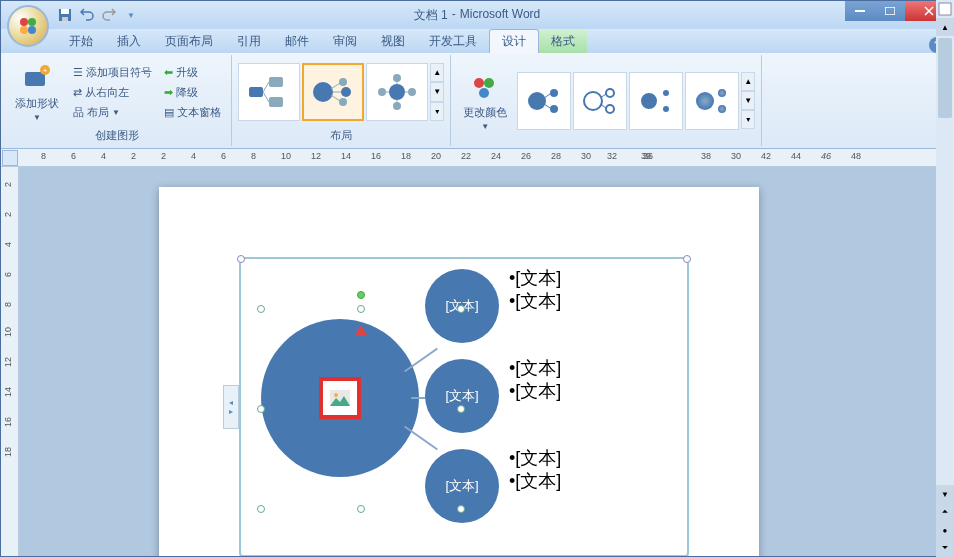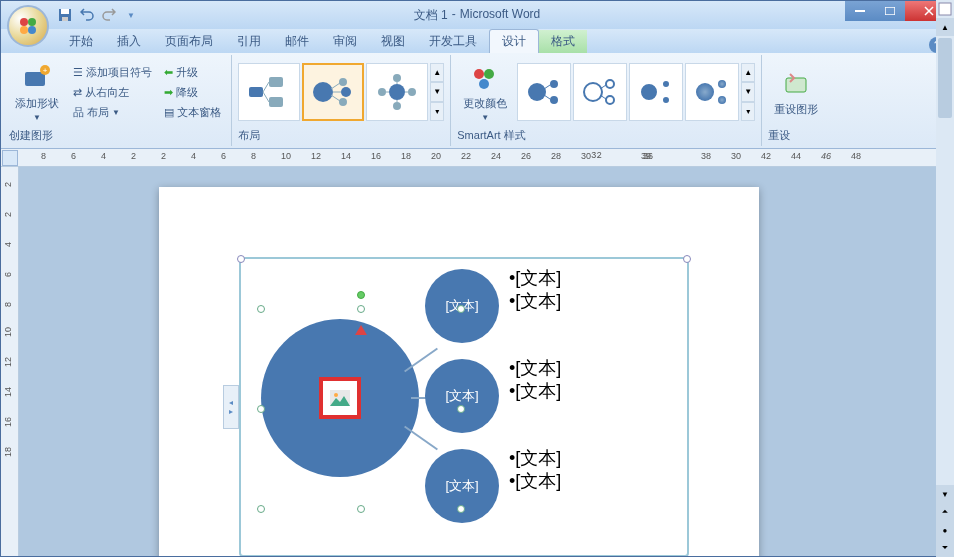--- a/index.html
+++ b/index.html
@@ -24,21 +24,21 @@
 .tab { padding: 3px 12px; font-size:12px; color:#3b5a84; cursor:pointer; }
 .tab.active { background:#f2f7fd; border:1px solid #9cb7d8; border-bottom:none; border-radius:3px 3px 0 0; }
 .tab.context { background:linear-gradient(#d0f0d0,#a8e0a8); }
 .tab.context.active { background:#f2f7fd; }
 .help-icon { margin-left:auto; margin-right:8px; width:16px; height:16px; background:#5b8bc4; border-radius:50%; color:#fff; font-size:11px; display:flex; align-items:center; justify-content:center; }
 
 
 .ribbon { height: 96px; background: linear-gradient(#eef5fc,#dce9f7); border-bottom:1px solid #9cb7d8; display:flex; padding:2px; }
 .group { border-right:1px solid #b8cce0; padding:2px 6px; display:flex; flex-direction:column; }
 .group-content { flex:1; display:flex; align-items:center; gap:4px; }
-.group-label { font-size:11px; color:#3b5a84; text-align:left; padding:1px 0; }
+.group-label { font-size:11px; color:#3b5a84; text-align:center; padding:1px 0; }
 .btn-small { font-size:11px; color:#3b5a84; padding:2px 4px; display:flex; align-items:center; gap:3px; cursor:pointer; white-space:nowrap; }
 .btn-large { display:flex; flex-direction:column; align-items:center; font-size:11px; color:#3b5a84; padding:4px 6px; cursor:pointer; gap:2px; }
 .btn-icon { width:32px; height:32px; display:flex; align-items:center; justify-content:center; }
 .col { display:flex; flex-direction:column; gap:1px; }
 
 
 .gallery { display:flex; gap:2px; }
 .gallery-item { width:62px; height:58px; border:1px solid #c8d8e8; background:#fff; display:flex; align-items:center; justify-content:center; cursor:pointer; }
 .gallery-item.selected { border:2px solid #f0a830; background:#fdf3e0; }
 .gallery-expand { width:14px; display:flex; flex-direction:column; }
@@ -310,37 +310,22 @@
               <circle cx="32" cy="28" r="4" fill="url(#g1)"></circle>
             </svg>
           </div>
         <div class="gallery-expand">
           <div class="gallery-expand-btn">▲</div>
           <div class="gallery-expand-btn">▼</div>
           <div class="gallery-expand-btn">▾</div>
         </div>
       </div>
     </div>
-    <div class="group-label">SmartArt 样式</div>
-  </div>
-
-  <div class="group" style="border-right:none;">
-    <div class="group-content">
-      <div class="btn-large">
-        <div class="btn-icon">
-            <svg width="28" height="28">
-              <rect x="4" y="8" width="20" height="14" fill="#cfe8cf" stroke="#4a4" rx="2"></rect>
-              <path d="M8 4 L12 8 L8 12" fill="none" stroke="#d88" stroke-width="2"></path>
-            </svg>
-          </div>
-        <span>重设图形</span>
-      </div>
-    </div>
-    <div class="group-label">重设</div>
-  </div>
+  </div>
+
 </div>
 
 <div class="ruler-h">
   <div class="ruler-sel"></div>
 <div class="ruler-mark" style="left: 40px;">8</div>
     <div class="ruler-mark" style="left: 70px;">6</div>
     <div class="ruler-mark" style="left: 100px;">4</div>
     <div class="ruler-mark" style="left: 130px;">2</div>
     <div class="ruler-mark" style="left: 160px;">2</div>
     <div class="ruler-mark" style="left: 190px;">4</div>
@@ -350,21 +335,21 @@
     <div class="ruler-mark" style="left: 310px;">12</div>
     <div class="ruler-mark" style="left: 340px;">14</div>
     <div class="ruler-mark" style="left: 370px;">16</div>
     <div class="ruler-mark" style="left: 400px;">18</div>
     <div class="ruler-mark" style="left: 430px;">20</div>
     <div class="ruler-mark" style="left: 460px;">22</div>
     <div class="ruler-mark" style="left: 490px;">24</div>
     <div class="ruler-mark" style="left: 520px;">26</div>
     <div class="ruler-mark" style="left: 550px;">28</div>
     <div class="ruler-mark" style="left: 580px;">30</div>
-    <div class="ruler-mark" style="left: 590px; font-family: Liberation Mono, monospace;">32</div>
+    <div class="ruler-mark" style="left: 606px;">32</div>
     <div class="ruler-mark" style="left: 640px;">39</div>
     <div class="ruler-mark" style="left: 642px;">36</div>
     <div class="ruler-mark" style="left: 700px;">38</div>
     <div class="ruler-mark" style="left: 730px;">30</div>
     <div class="ruler-mark" style="left: 760px;">42</div>
     <div class="ruler-mark" style="left: 790px;">44</div>
     <div class="ruler-mark" style="left: 820px; font-style: italic;">46</div>
     <div class="ruler-mark" style="left: 850px;">48</div>
   </div>
 

